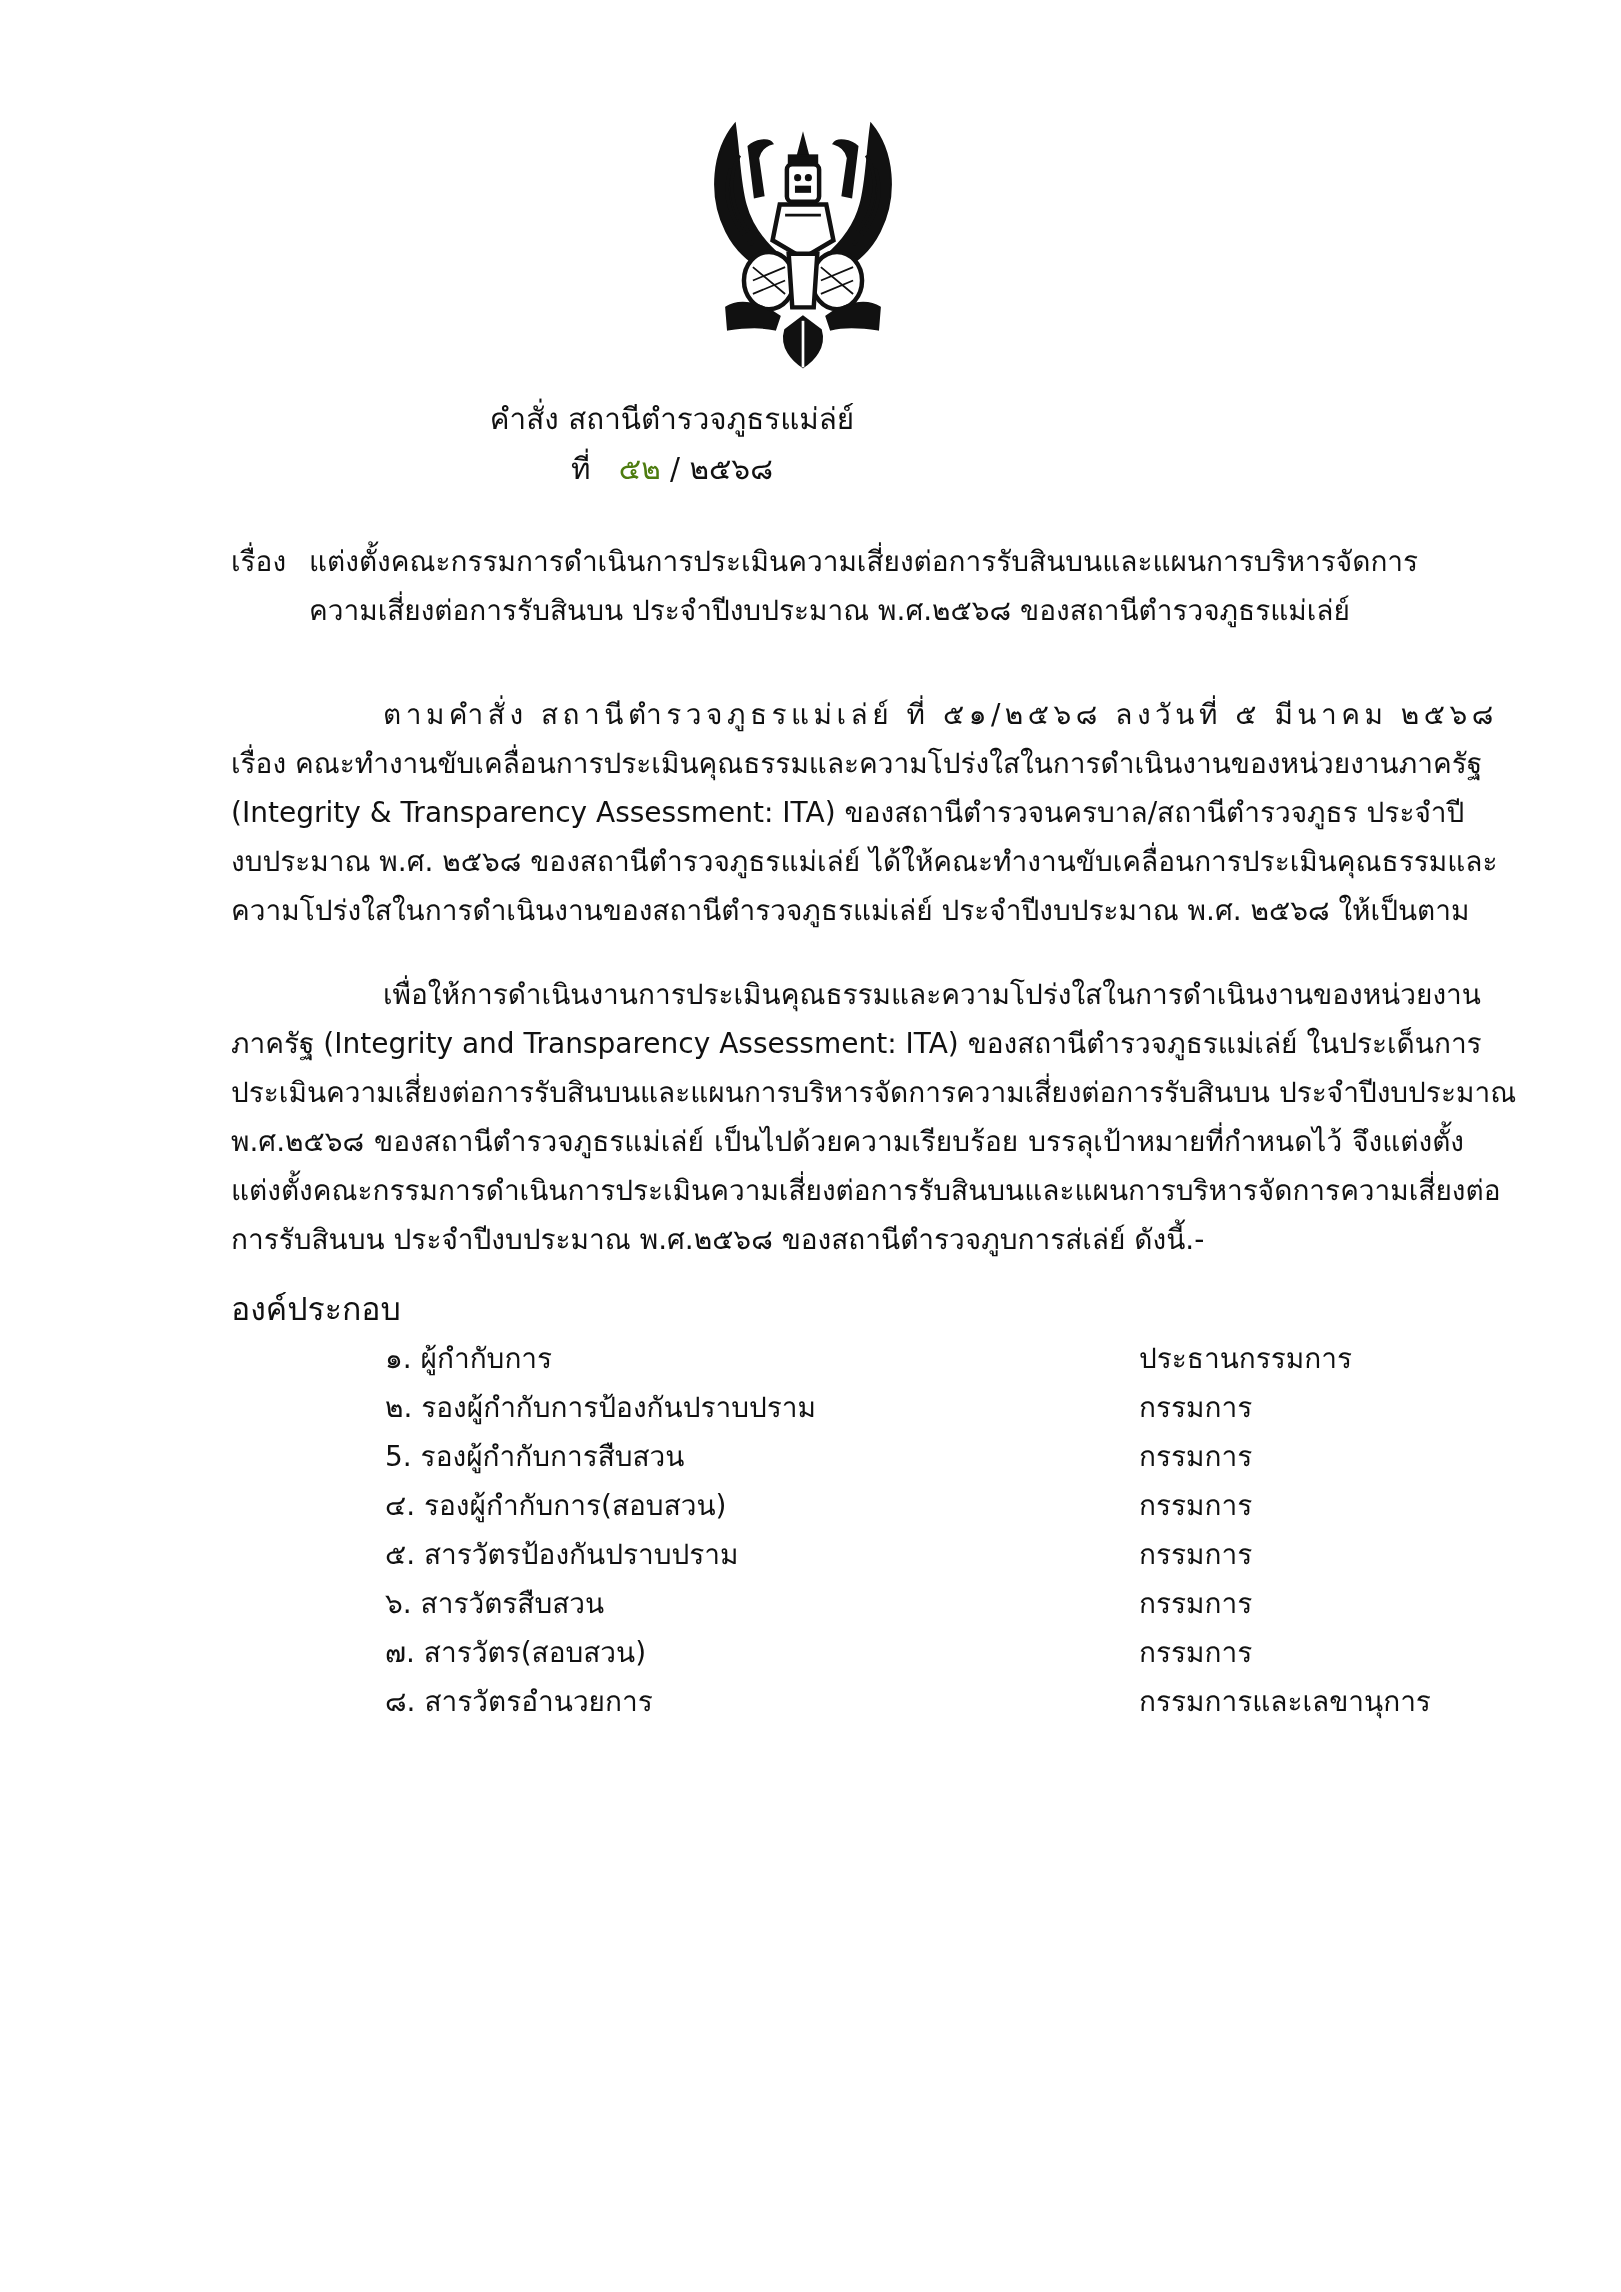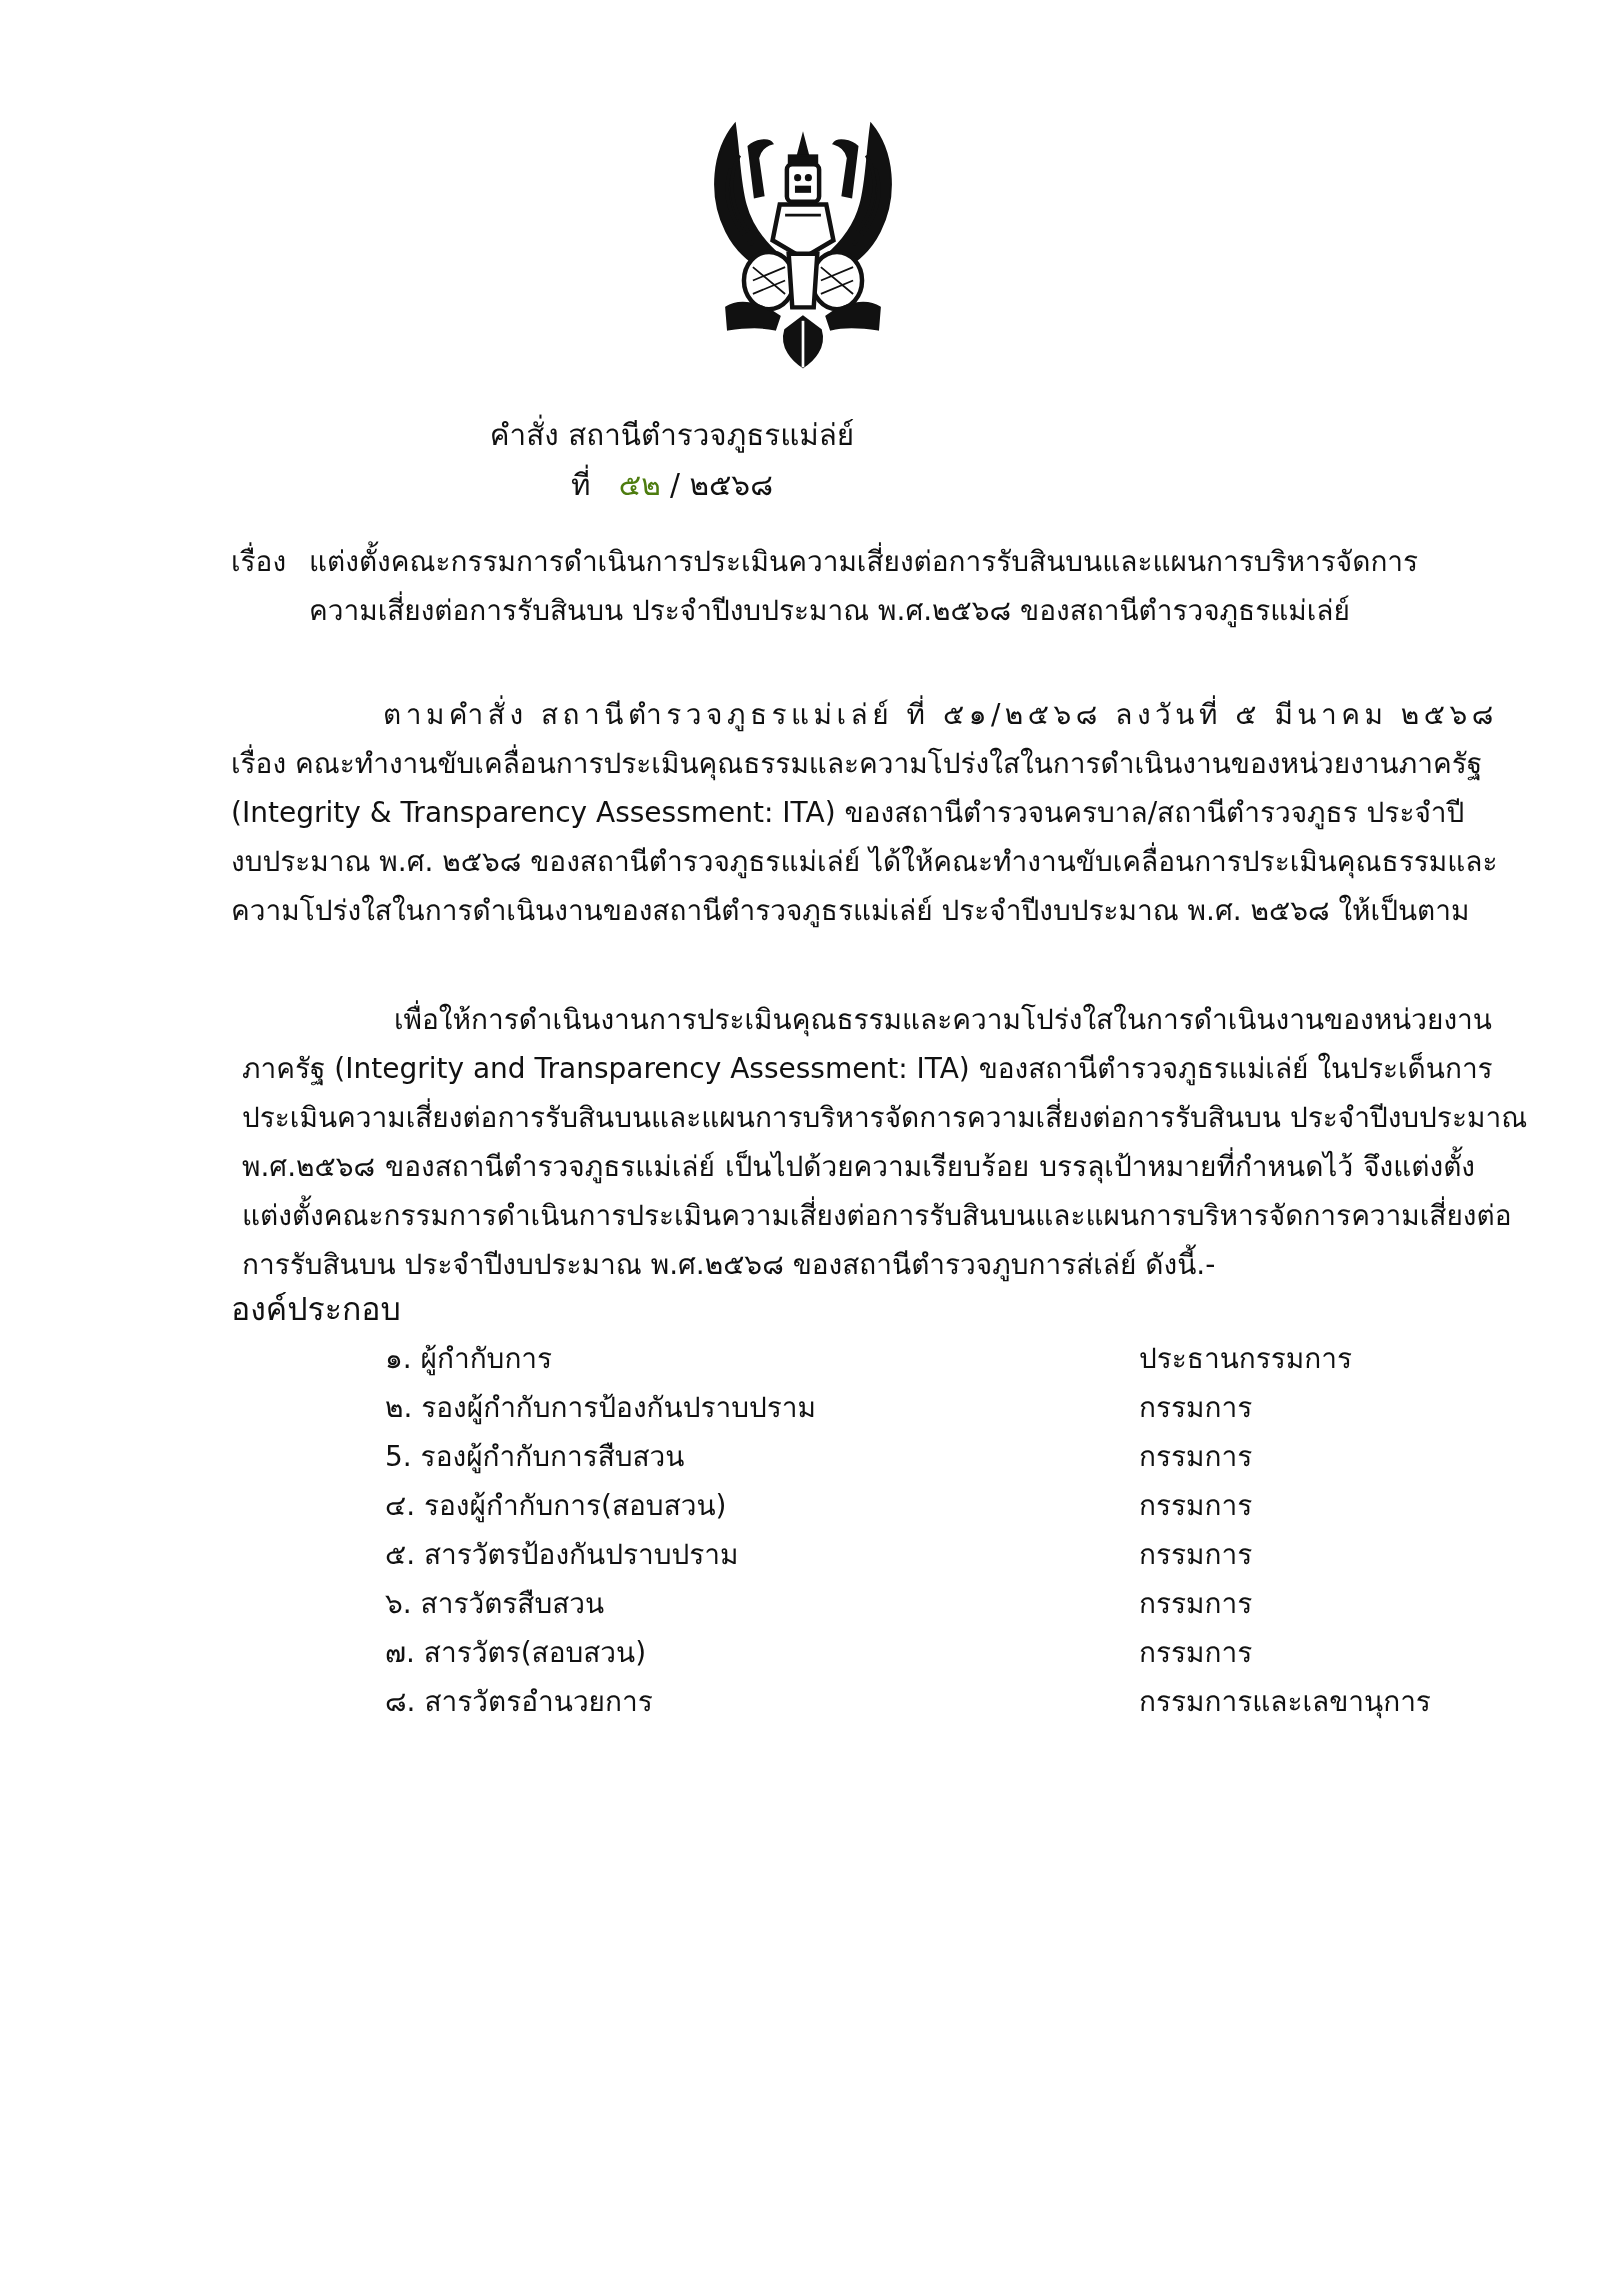--- a/index.html
+++ b/index.html
@@ -7,38 +7,38 @@
     width: 1621px; height: 2293px; position: relative; overflow: hidden;
     font-family: "DejaVu Sans", "Liberation Sans", sans-serif;
     color: #111111;
   }
   .emblem {
     position: absolute; left: 699px; top: 115px; width: 208px; height: 255px;
   }
   .emblem svg { width: 100%; height: 100%; display: block; }
   .title-block {
     position: absolute; left: 0; width: 1344px; top: 394px; text-align: center;
-    font-size: 29.6px; line-height: 50px; margin-top: 16px;
+    font-size: 29.6px; line-height: 50px;
   }
   .title-line { display: block; }
   .order-no-line { display: block; }
   .order-no { color: #4d7c0f; }
   .subject {
     position: absolute; left: 231px; top: 537px; width: 1236px;
     font-size: 28px; line-height: 49px;
   }
   .subject-label { position: absolute; left: 0; top: 0; }
   .subject-text { position: absolute; left: 78px; top: 0; width: 1155px; }
   .subject-line { display: block; white-space: nowrap; }
   .subject-line.cont { padding-left: 0; }
   .body {
     position: absolute; left: 231px; width: 1233px; font-size: 28px; line-height: 49px;
   }
   .para1 { top: 690px; }
-  .para2 { top: 995px; margin-left: 11px; }
+  .para2 { top: 970px; }
   .line { display: block; white-space: nowrap; text-align: justify; text-align-last: justify; }
   .line.last { text-align-last: left; }
   .line.indent { padding-left: 152px; }
   .line.spaced { letter-spacing: 4.5px; }
   .composition {
     position: absolute; left: 231px; top: 1285px; font-size: 32px; line-height: 49px;
   }
   .members {
     position: absolute; left: 0; top: 1334px; width: 1621px; font-size: 28px;
   }

